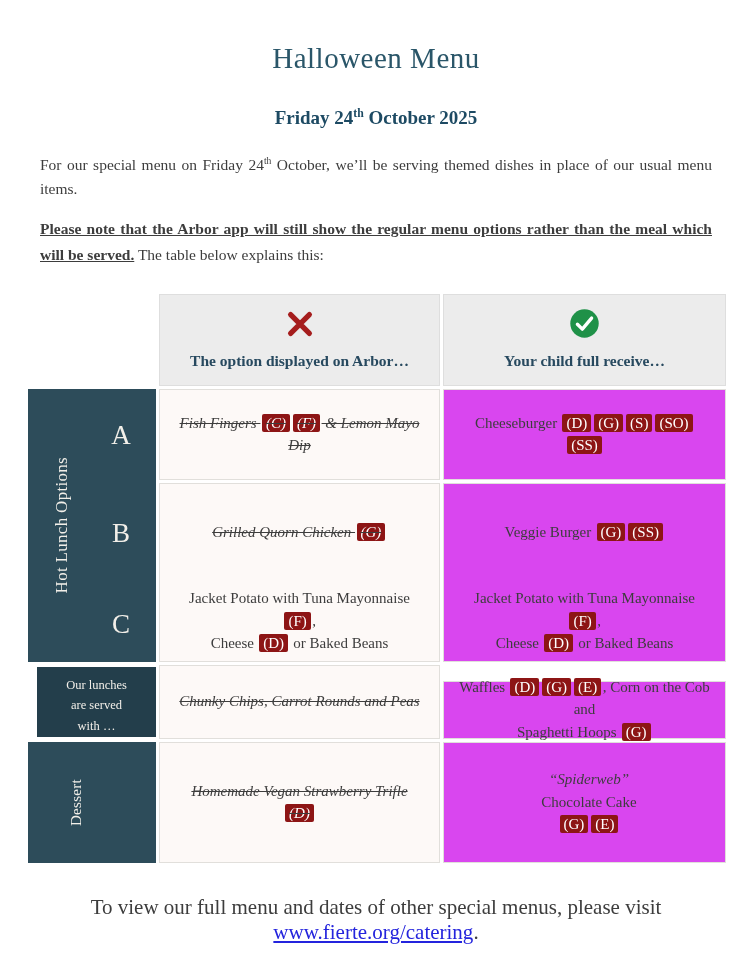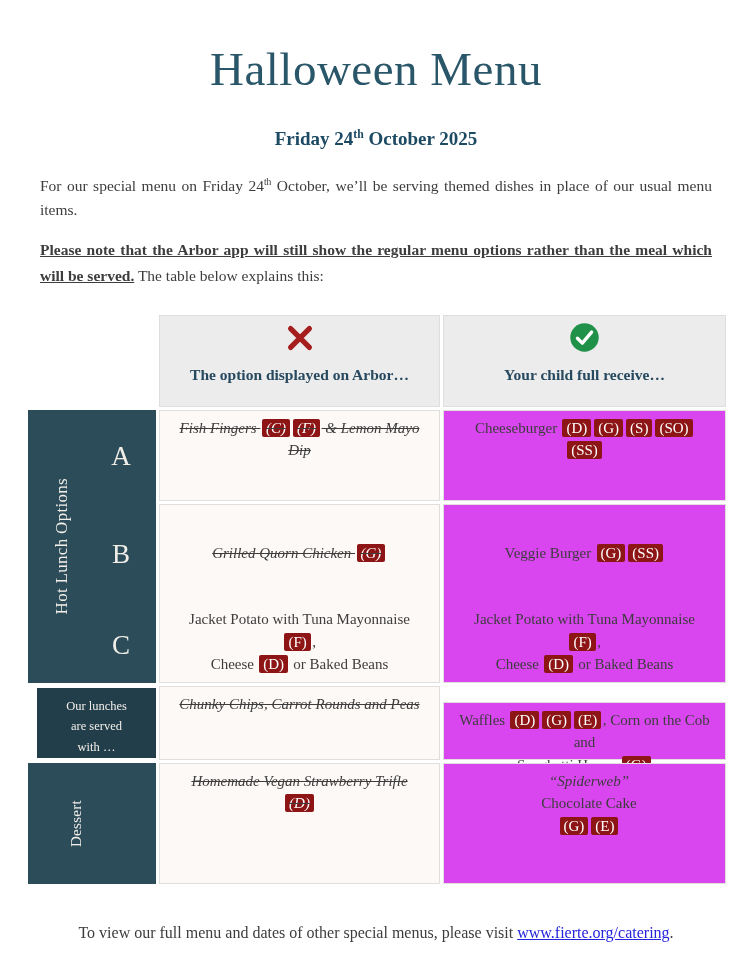--- a/index.html
+++ b/index.html
@@ -2,41 +2,41 @@
 <html><head>
 <meta charset="utf-8">
 <style>
   html, body { margin:0; padding:0; }
   body {
     width:752px; height:968px; background:#ffffff; overflow:hidden;
     font-family:"Liberation Serif","DejaVu Serif",serif; color:#3d3d3d;
   }
   .title {
     margin:0; padding-top:42px; text-align:center;
-    font-size:47px; font-weight:normal; color:#2a5669; letter-spacing:0.5px;
+    font-size:29px; font-weight:normal; color:#2a5669; letter-spacing:0.5px;
   }
   .date {
     margin-top:32px; text-align:center;
     font-size:19px; font-weight:bold; color:#1d4a63;
   }
   .intro { margin:24px 40px 0; font-size:15.5px; line-height:1.55; text-align:justify; }
   .note  { margin:15px 40px 0; font-size:15.5px; line-height:1.7;  text-align:justify; }
   .note-strong { font-weight:bold; text-decoration:underline; }
   sup { font-size:0.62em; vertical-align:super; line-height:0; }
 
   .menu-table {
     margin:25px 0 0 28px; width:698px;
     display:grid;
     grid-template-columns:128px 281px 283px;
     grid-template-rows:92px 91px 100px 76px 74px 121px;
     gap:3px; font-size:15px;
   }
   .cell {
     border:1px solid #e1dfdb; box-sizing:border-box;
-    display:flex; flex-direction:column; align-items:center; justify-content:flex-start;
+    display:flex; flex-direction:column; align-items:center; justify-content:center;
     text-align:center; padding:6px 14px; line-height:1.5;
   }
   .header-cell { background:#ececec; border-color:#dedede; }
   .header-label { font-weight:bold; font-size:15.5px; color:#27495f; margin-top:9px; }
   .arbor-bg   { background:#fdf9f7; }
   .receive-bg { background:#d946ef; }
   .struck { font-style:italic; text-decoration:line-through; }
   .it { font-style:italic; }
   .badge {
     background:#8d1515; color:#ffffff;
@@ -70,21 +70,21 @@
   .sb-served {
     background:#233e4b; margin:2px 0 2px 9px;
     display:flex; align-items:flex-end; justify-content:center;
     font-size:12.5px; line-height:1.65; white-space:pre-line; text-align:center;
   }
   .sb-dessert { display:flex; align-items:center; justify-content:flex-start; padding-left:40px; box-sizing:border-box; }
   .dessert-label { font-size:15px; letter-spacing:0.3px; }
 
   .icon-wrap { height:32px; display:flex; align-items:center; justify-content:center; }
 
-  .footer { margin-top:40px; text-align:center; font-size:16px; }
+  .footer { margin-top:32px; text-align:center; font-size:21px; }
   .footer a { color:#2424dd; text-decoration:underline; }
 </style>
 </head>
 <body>
 
 <h1 class="title">Halloween Menu</h1>
 
 <div class="date"><span>Friday 24</span><sup>th</sup><span> October 2025</span></div>
 
 <p class="intro"><span>For our special menu on Friday 24</span><sup>th</sup><span> October, we’ll be serving themed dishes in place of our usual menu items.</span></p>

